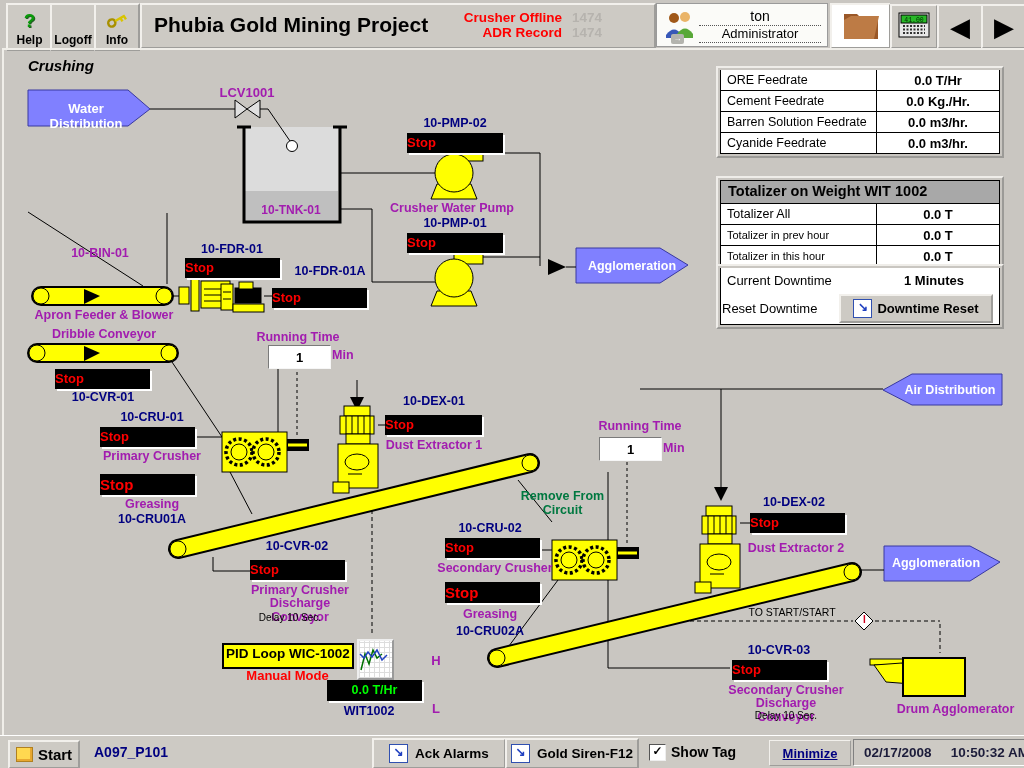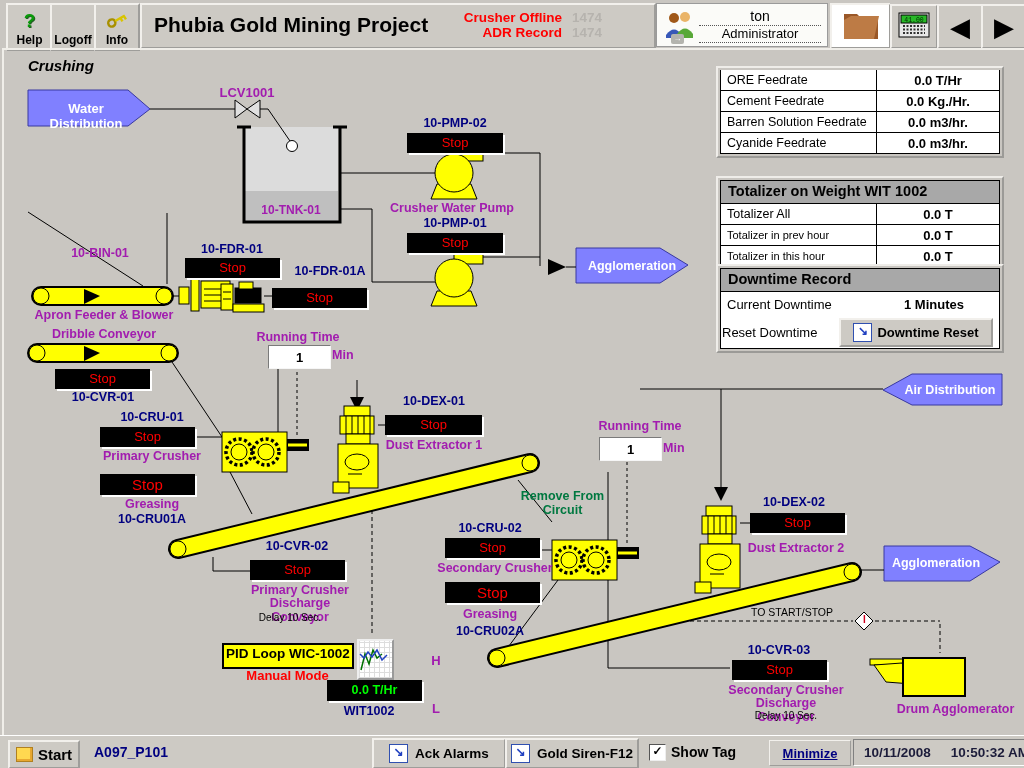--- a/index.html
+++ b/index.html
@@ -8,21 +8,21 @@
   .abs{position:absolute;}
   
   .btn{background:#cdcac4;border:2px outset #f2f0ec;display:flex;align-items:center;justify-content:center;}
   .tbtn{flex-direction:column;justify-content:flex-end;padding-bottom:2px;font-size:12px;font-weight:bold;gap:1px;}
   .panel3d{background:#cdcac4;border:2px outset #f2f0ec;}
   
   .n{color:#000080;font-weight:bold;font-size:12.5px;text-align:center;z-index:4;}
   .b{color:#a21caf;font-weight:bold;font-size:12.5px;text-align:center;z-index:4;}
   .r{color:#000;font-size:10px;text-align:center;z-index:4;}
   .wht{color:#fff;font-weight:bold;font-size:12.5px;text-align:center;z-index:4;}
-  .stop{background:#000;color:#ff0000;font-weight:normal;font-size:13px;text-align:center;
+  .stop{background:#000;color:#ff0000;font-weight:bold;font-size:13px;text-align:left;
         line-height:20px;box-shadow:2px 2px 0 #ffffff;z-index:5;cursor:default;}
   .stop.big{font-size:15px;line-height:21px;}
   .rt-input{width:57px;height:20px;background:#fff;border:1px solid #7a7a7a;
         border-right-color:#f6f6f6;border-bottom-color:#f6f6f6;text-align:center;
         font-weight:bold;font-size:13px;font-family:inherit;z-index:5;}
   .pid{background:#ffff00;border:2px solid #000;font-weight:bold;font-size:13.5px;
        text-align:center;line-height:18px;z-index:5;}
   .valbox{background:#000;color:#00ff00;font-weight:bold;font-size:12.5px;text-align:center;
        line-height:21px;box-shadow:2px 2px 0 #fff;z-index:5;}
   .trend{width:33px;height:37px;background:#fff;border:2px outset #eee;z-index:5;
@@ -354,21 +354,21 @@
 <div class="abs b" style="left:450px;top:607px;width:80px">Greasing</div>
 <div class="abs n" style="left:440px;top:624px;width:100px">10-CRU02A</div>
 
 <div class="abs n" style="left:744px;top:495px;width:100px">10-DEX-02</div>
 <div class="abs stop" style="left:750px;top:513px;width:95px;height:20px">Stop</div>
 <div class="abs b" style="left:741px;top:541px;width:110px">Dust Extractor 2</div>
 
 <div class="abs wht" style="left:900px;top:383px;width:100px">Air Distribution</div>
 <div class="abs wht" style="left:886px;top:556px;width:100px">Agglomeration</div>
 
-<div class="abs r" style="left:742px;top:606px;width:100px;font-size:10.5px">TO START/STOP</div>
+<div class="abs r" style="left:742px;top:606px;width:100px;font-size:10.5px">TO START/START</div>
 <div class="abs" style="left:860px;top:614px;width:9px;text-align:center;color:#d00020;font-weight:bold;font-size:10px;z-index:4">I</div>
 
 <div class="abs n" style="left:729px;top:643px;width:100px">10-CVR-03</div>
 <div class="abs stop" style="left:732px;top:660px;width:95px;height:20px">Stop</div>
 <div class="abs b" style="left:726px;top:683px;width:120px">Secondary Crusher</div>
 <div class="abs b" style="left:726px;top:696px;width:120px">Discharge Conveyor</div>
 <div class="abs r" style="left:726px;top:710px;width:120px">Delay 10 Sec.</div>
 <div class="abs b" style="left:888px;top:702px;width:135px">Drum Agglomerator</div>
 
 <div class="panel" style="left:716px;top:66px;width:280px">
@@ -400,21 +400,20 @@
     <div class="plabel sm">Totalizer in prev hour</div>
     <div class="pval">0.0 T</div>
   </div>
   <div class="prow">
     <div class="plabel sm">Totalizer in this hour</div>
     <div class="pval">0.0 T</div>
   </div>
 </div>
 
 <div class="panel" style="left:716px;top:264px;width:280px">
-  <div class="phdr">Downtime Record</div>
   <div class="dbody">
     <div class="drow" style="height:24px">
       <div style="flex:1;padding-left:6px;font-size:13px">Current Downtime</div>
       <div style="width:130px;text-align:center;font-weight:bold;font-size:13px">1 Minutes</div>
     </div>
     <div class="drow" style="height:32px">
       <div style="flex:1;padding-left:1px;font-size:13px">Reset Downtime</div>
       <div class="btn" style="width:150px;height:25px;margin-right:6px;font-weight:bold;font-size:13px;gap:5px">
         <span class="bluearrow">↘</span>
         <span>Downtime Reset</span>
@@ -434,15 +433,15 @@
   <span>Ack Alarms</span>
 </div>
 <div class="bbtn" style="left:505px;top:738px;width:130px;height:27px">
   <span class="bluearrow">↘</span>
   <span>Gold Siren-F12</span>
 </div>
 <div class="abs cb" style="left:649px;top:744px;z-index:8">✓</div>
 <div class="abs" style="left:671px;top:744px;font-weight:bold;font-size:14px;z-index:8">Show Tag</div>
 <div class="bbtn" style="left:769px;top:740px;width:80px;height:24px;border-width:1px;color:#000080;font-size:13px;text-decoration:underline">Minimize</div>
 <div class="abs dt" style="left:853px;top:739px;width:165px;height:25px;z-index:8">
-  <span>10/11/2008</span>
+  <span>02/17/2008</span>
   <span>10:50:32 AM</span>
 </div>
 
 </body></html>

